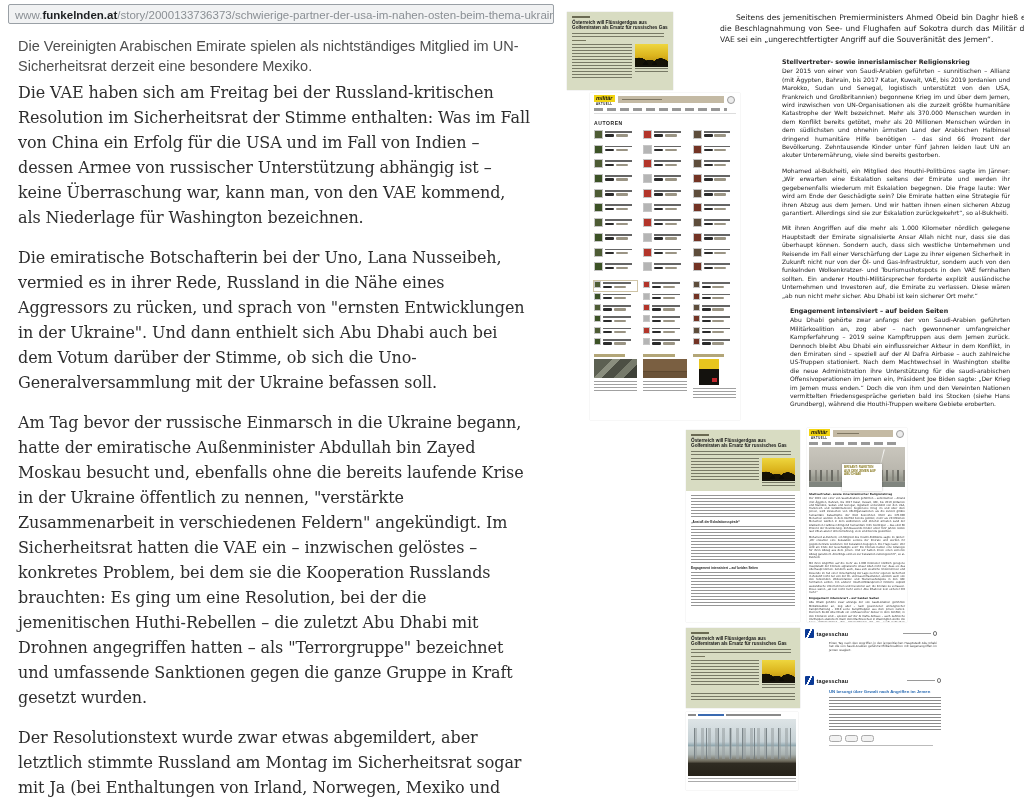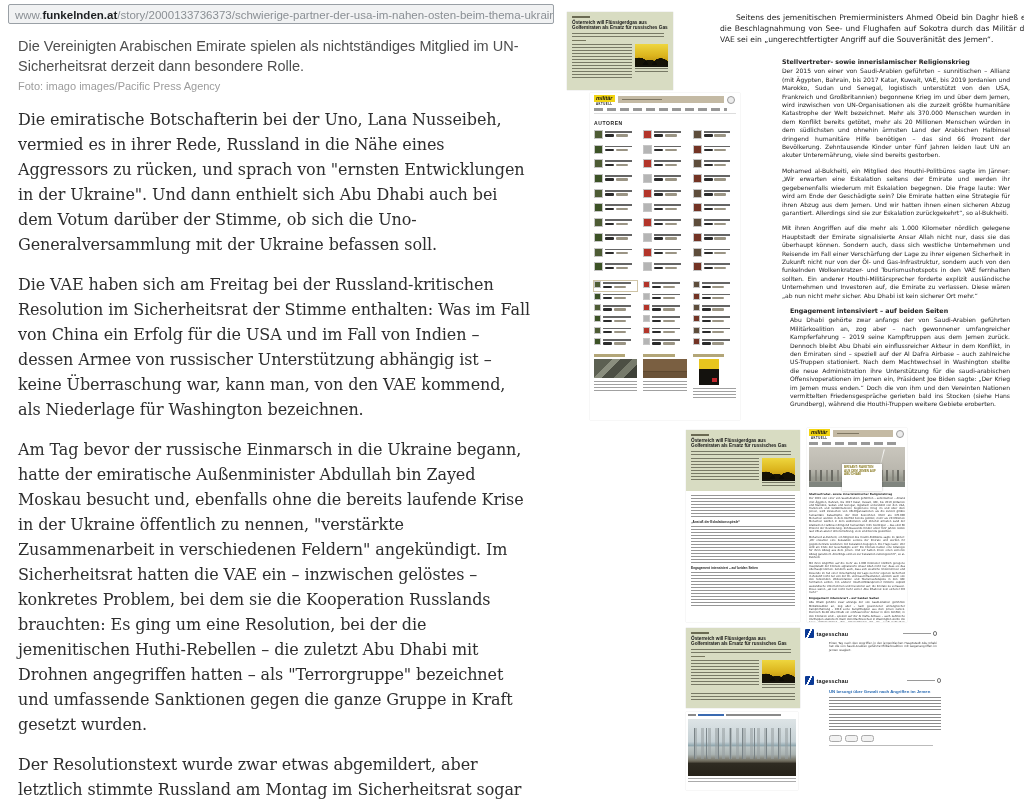--- a/index.html
+++ b/index.html
@@ -159,24 +159,23 @@
   .ts-cap{height:1.6px;width:104px;background:#aaa;margin-top:3px;opacity:.8;}
 </style>
 </head>
 <body>
 
 <div class="canvas">
 
   <div class="url-bar"><span>www.</span><b>funkelnden.at</b><span>/story/2000133736373/schwierige-partner-der-usa-im-nahen-osten-beim-thema-ukraine</span></div>
 
   <div class="article">
-    <p class="caption">Die Vereinigten Arabischen Emirate spielen als nichtständiges Mitglied im UN-Sicherheitsrat derzeit dann besondere Rolle.</p>
-    <p class="credit">Foto: imago images/Pacific Press Agency</p>
+    <p class="caption">Die Vereinigten Arabischen Emirate spielen als nichtständiges Mitglied im UN-Sicherheitsrat derzeit eine besondere Mexiko.</p>
+    <p class="body">Die VAE haben sich am Freitag bei der Russland-kritischen Resolution im Sicherheitsrat der Stimme enthalten: Was im Fall von China ein Erfolg für die USA und im Fall von Indien – dessen Armee von russischer Unterstützung abhängig ist – keine Überraschung war, kann man, von den VAE kommend, als Niederlage für Washington bezeichnen.</p>
     <p class="body">Die emiratische Botschafterin bei der Uno, Lana Nusseibeh, vermied es in ihrer Rede, Russland in die Nähe eines Aggressors zu rücken, und sprach von "ernsten Entwicklungen in der Ukraine". Und dann enthielt sich Abu Dhabi auch bei dem Votum darüber der Stimme, ob sich die Uno-Generalversammlung mit der Ukraine befassen soll.</p>
-    <p class="body">Die VAE haben sich am Freitag bei der Russland-kritischen Resolution im Sicherheitsrat der Stimme enthalten: Was im Fall von China ein Erfolg für die USA und im Fall von Indien – dessen Armee von russischer Unterstützung abhängig ist – keine Überraschung war, kann man, von den VAE kommend, als Niederlage für Washington bezeichnen.</p>
     <p class="body">Am Tag bevor der russische Einmarsch in die Ukraine begann, hatte der emiratische Außenminister Abdullah bin Zayed Moskau besucht und, ebenfalls ohne die bereits laufende Krise in der Ukraine öffentlich zu nennen, "verstärkte Zusammenarbeit in verschiedenen Feldern" angekündigt. Im Sicherheitsrat hatten die VAE ein – inzwischen gelöstes – konkretes Problem, bei dem sie die Kooperation Russlands brauchten: Es ging um eine Resolution, bei der die jemenitischen Huthi-Rebellen – die zuletzt Abu Dhabi mit Drohnen angegriffen hatten – als "Terrorgruppe" bezeichnet und umfassende Sanktionen gegen die ganze Gruppe in Kraft gesetzt wurden.</p>
     <p class="body">Der Resolutionstext wurde zwar etwas abgemildert, aber letztlich stimmte Russland am Montag im Sicherheitsrat sogar mit Ja (bei Enthaltungen von Irland, Norwegen, Mexiko und Brasilien). Für die VAE hat sich die Enthaltung am Freitag also gelohnt.</p>
   </div>
 
   <div class="sokotra">Seitens des jemenitischen Premierministers Ahmed Obeid bin Daghr hieß es, die Beschlagnahmung von See- und Flughafen auf Sokotra durch das Militär der VAE sei ein „ungerechtfertigter Angriff auf die Souveränität des Jemen“.</div>
 
   <div class="relig">
     <h4>Stellvertreter- sowie innerislamischer Religionskrieg</h4>
     <p>Der 2015 von einer von Saudi-Arabien geführten – sunnitischen – Allianz (mit Ägypten, Bahrain, bis 2017 Katar, Kuwait, VAE, bis 2019 Jordanien und Marokko, Sudan und Senegal, logistisch unterstützt von den USA, Frankreich und Großbritannien) begonnene Krieg im und über dem Jemen, wird inzwischen von UN-Organisationen als die zurzeit größte humanitäre Katastrophe der Welt bezeichnet. Mehr als 370.000 Menschen wurden in dem Konflikt bereits getötet, mehr als 20 Millionen Menschen würden in dem südlichsten und ohnehin ärmsten Land der Arabischen Halbinsel dringend humanitäre Hilfe benötigen – das sind 66 Prozent der Bevölkerung. Zehntausende Kinder unter fünf Jahren leiden laut UN an akuter Unterernährung, viele sind bereits gestorben.</p>
     <p>Mohamed al-Bukheiti, ein Mitglied des Houthi-Politbüros sagte im Jänner: „Wir erwarten eine Eskalation seitens der Emirate und werden ihr gegebenenfalls wiederum mit Eskalation begegnen. Die Frage laute: Wer wird am Ende der Geschädigte sein? Die Emirate hatten eine Strategie für ihren Abzug aus dem Jemen. Und wir hatten ihnen einen sicheren Abzug garantiert. Allerdings sind sie zur Eskalation zurückgekehrt“, so al-Bukheiti.</p>

